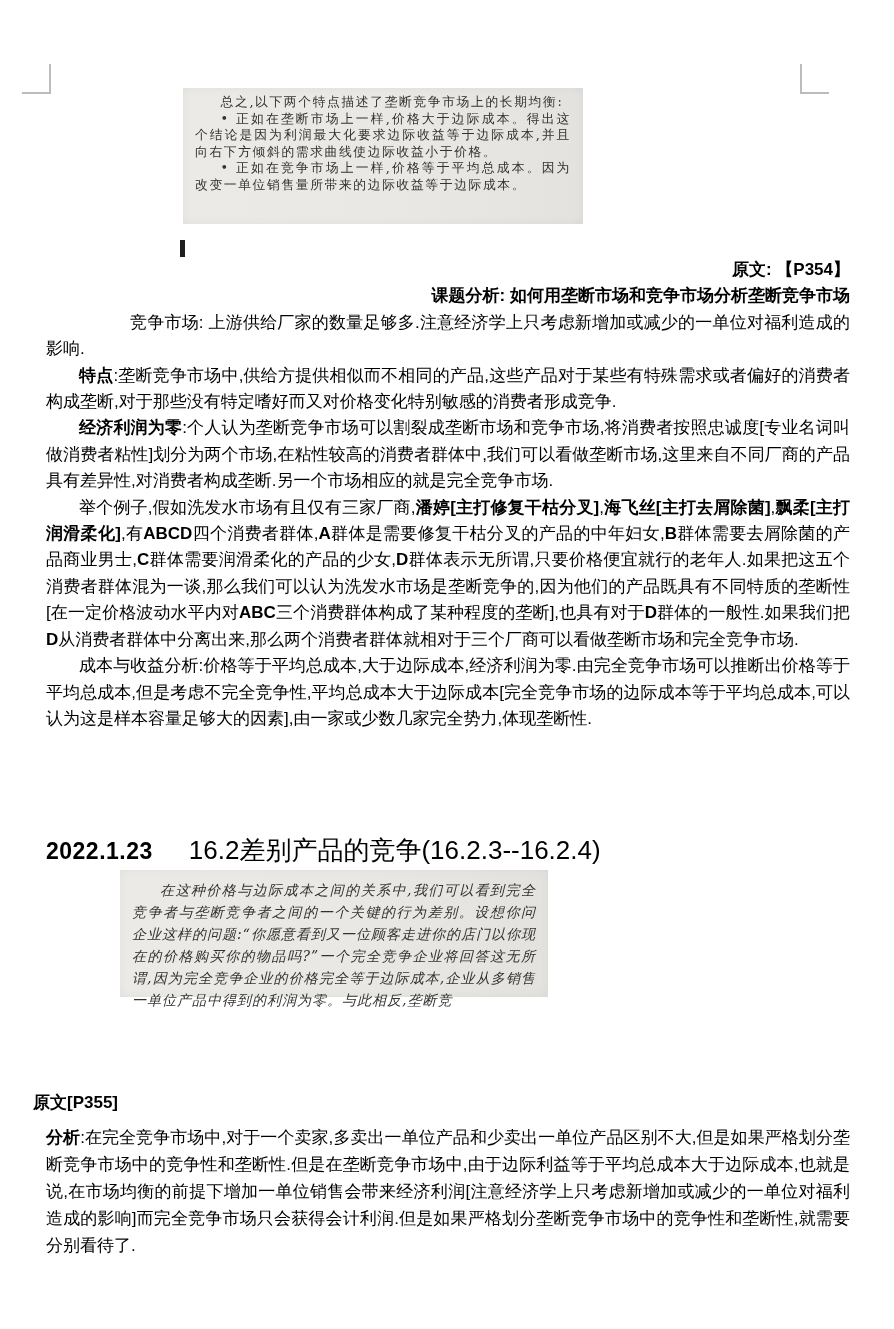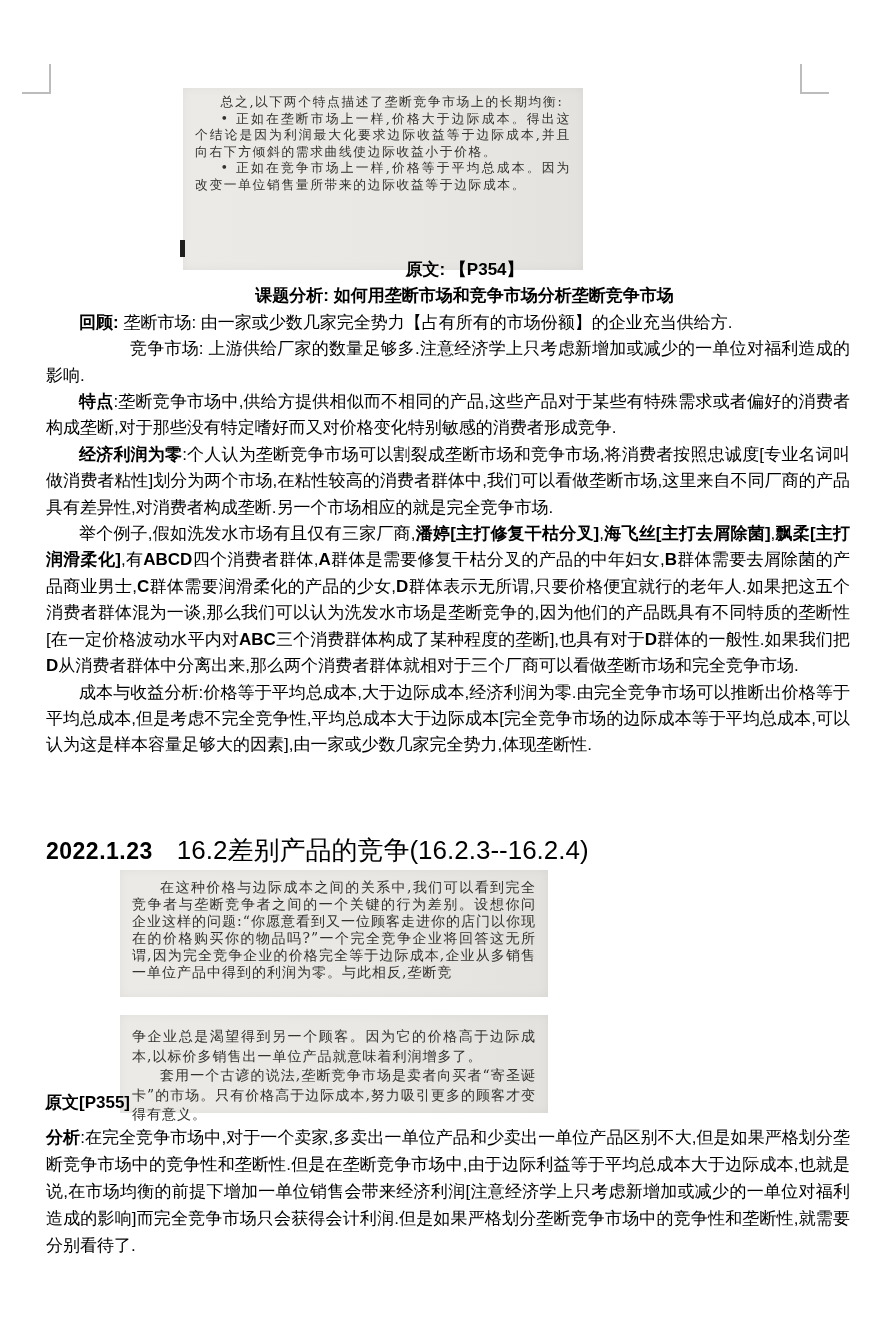--- a/index.html
+++ b/index.html
@@ -10,84 +10,79 @@
   .corner{position:absolute;width:27px;height:28px;}
   .corner-l{left:22px;top:64px;border-right:2px solid #bcbcbc;border-bottom:2px solid #bcbcbc;}
   .corner-r{left:800px;top:64px;border-left:2px solid #bcbcbc;border-bottom:2px solid #bcbcbc;}
 
   
   .scan{position:absolute;background:linear-gradient(90deg,#eceae6 0%,#e9e8e4 55%,#e3e2de 100%);
         color:#33322f;font-family:"DejaVu Serif","Liberation Serif",serif;
         text-align:justify;box-shadow:inset 0 0 10px rgba(0,0,0,0.05);}
   .scan p{margin:0;text-indent:2em;}
   .scan p.noindent{text-indent:0;}
-  #scan1{left:183px;top:88px;width:400px;height:182px;padding:6px 12px 0;
+  #scan1{left:183px;top:88px;width:400px;height:136px;padding:6px 12px 0;
          font-size:12.8px;line-height:16.6px;letter-spacing:1.6px;box-sizing:border-box;}
   #scan2{left:120px;top:870px;width:428px;height:127px;padding:9px 12px 0;
-         font-size:14px;line-height:17px;letter-spacing:1px;box-sizing:border-box;}
+         font-size:14px;line-height:22px;letter-spacing:1px;box-sizing:border-box;font-style:italic;}
   #scan3{left:120px;top:1015px;width:428px;height:98px;padding:12px 12px 0;
          font-size:14px;line-height:19.5px;letter-spacing:1px;box-sizing:border-box;}
   .scan-artifact{position:absolute;left:180px;top:240px;width:5px;height:17px;background:#1e1e1e;}
 
   
   .flow{position:absolute;left:46px;width:804px;}
   #flow1{top:257px;}
   #flow2{top:1124px;}
   .flow p{margin:0;font-size:17px;line-height:26.4px;text-align:justify;}
   #flow2 p{line-height:27px;}
   .b{font-weight:700;}
-  p.lbl{font-weight:700;text-align:center;}
+  p.lbl{font-weight:700;text-align:right;}
   .ind2{text-indent:33px;}
   .ind5{text-indent:84px;}
 
-  .heading{position:absolute;left:46px;top:833px;display:flex;align-items:baseline;gap:24px;}
+  .heading{position:absolute;left:46px;top:833px;display:flex;align-items:baseline;gap:36px;}
   .heading .date{font-size:23px;font-weight:700;letter-spacing:0.5px;}
   .heading .title{font-size:26px;font-weight:400;}
 
-  .src-label{position:absolute;left:45px;top:1091px;font-size:17px;font-weight:700;}
+  .src-label{position:absolute;left:33px;top:1091px;font-size:17px;font-weight:700;}
 </style>
 </head>
 <body>
 
 <div class="page">
 
   <div class="corner corner-l"></div>
   <div class="corner corner-r"></div>
 
   <div id="scan1" class="scan">
     <p>总之,以下两个特点描述了垄断竞争市场上的长期均衡:</p>
     <p>•  正如在垄断市场上一样,价格大于边际成本。得出这个结论是因为利润最大化要求边际收益等于边际成本,并且向右下方倾斜的需求曲线使边际收益小于价格。</p>
     <p>•  正如在竞争市场上一样,价格等于平均总成本。因为改变一单位销售量所带来的边际收益等于边际成本。</p>
   </div>
   <div class="scan-artifact"></div>
 
   <div id="flow1" class="flow">
     <p class="lbl ind2">原文: 【P354】</p>
     <p class="lbl ind2">课题分析: 如何用垄断市场和竞争市场分析垄断竞争市场</p>
-    <p class="ind2"><span class="b">回顾: </span><span>垄断市场: 由一家或少数几家完全势力【占有所有的市场份额】的企业充当供给方.</span></p>
     <p class="ind5">竞争市场: 上游供给厂家的数量足够多.注意经济学上只考虑新增加或减少的一单位对福利造成的影响.</p>
     <p class="ind2"><span class="b">特点</span><span>:垄断竞争市场中,供给方提供相似而不相同的产品,这些产品对于某些有特殊需求或者偏好的消费者构成垄断,对于那些没有特定嗜好而又对价格变化特别敏感的消费者形成竞争.</span></p>
     <p class="ind2"><span class="b">经济利润为零</span><span>:个人认为垄断竞争市场可以割裂成垄断市场和竞争市场,将消费者按照忠诚度[专业名词叫做消费者粘性]划分为两个市场,在粘性较高的消费者群体中,我们可以看做垄断市场,这里来自不同厂商的产品具有差异性,对消费者构成垄断.另一个市场相应的就是完全竞争市场.</span></p>
     <p class="ind2"><span>举个例子,假如洗发水市场有且仅有三家厂商,</span><span class="b">潘婷[主打修复干枯分叉]</span><span>,</span><span class="b">海飞丝[主打去屑除菌]</span><span>,</span><span class="b">飘柔[主打润滑柔化]</span><span>,有</span><span class="b">ABCD</span><span>四个消费者群体,</span><span class="b">A</span><span>群体是需要修复干枯分叉的产品的中年妇女,</span><span class="b">B</span><span>群体需要去屑除菌的产品商业男士,</span><span class="b">C</span><span>群体需要润滑柔化的产品的少女,</span><span class="b">D</span><span>群体表示无所谓,只要价格便宜就行的老年人.如果把这五个消费者群体混为一谈,那么我们可以认为洗发水市场是垄断竞争的,因为他们的产品既具有不同特质的垄断性[在一定价格波动水平内对</span><span class="b">ABC</span><span>三个消费群体构成了某种程度的垄断],也具有对于</span><span class="b">D</span><span>群体的一般性.如果我们把</span><span class="b">D</span><span>从消费者群体中分离出来,那么两个消费者群体就相对于三个厂商可以看做垄断市场和完全竞争市场.</span></p>
     <p class="ind2">成本与收益分析:价格等于平均总成本,大于边际成本,经济利润为零.由完全竞争市场可以推断出价格等于平均总成本,但是考虑不完全竞争性,平均总成本大于边际成本[完全竞争市场的边际成本等于平均总成本,可以认为这是样本容量足够大的因素],由一家或少数几家完全势力,体现垄断性.</p>
   </div>
 
   <div class="heading">
     <span class="date">2022.1.23</span>
     <span class="title">16.2差别产品的竞争(16.2.3--16.2.4)</span>
   </div>
 
   <div id="scan2" class="scan">
     <p>在这种价格与边际成本之间的关系中,我们可以看到完全竞争者与垄断竞争者之间的一个关键的行为差别。设想你问企业这样的问题:“你愿意看到又一位顾客走进你的店门以你现在的价格购买你的物品吗?”一个完全竞争企业将回答这无所谓,因为完全竞争企业的价格完全等于边际成本,企业从多销售一单位产品中得到的利润为零。与此相反,垄断竞</p>
   </div>
 
-  <div id="scan3" class="scan">
-    <p class="noindent">争企业总是渴望得到另一个顾客。因为它的价格高于边际成本,以标价多销售出一单位产品就意味着利润增多了。</p>
-    <p>套用一个古谚的说法,垄断竞争市场是卖者向买者“寄圣诞卡”的市场。只有价格高于边际成本,努力吸引更多的顾客才变得有意义。</p>
-  </div>
 
   <div class="src-label">原文[P355]</div>
 
   <div id="flow2" class="flow">
     <p><span class="b">分析</span><span>:在完全竞争市场中,对于一个卖家,多卖出一单位产品和少卖出一单位产品区别不大,但是如果严格划分垄断竞争市场中的竞争性和垄断性.但是在垄断竞争市场中,由于边际利益等于平均总成本大于边际成本,也就是说,在市场均衡的前提下增加一单位销售会带来经济利润[注意经济学上只考虑新增加或减少的一单位对福利造成的影响]而完全竞争市场只会获得会计利润.但是如果严格划分垄断竞争市场中的竞争性和垄断性,就需要分别看待了.</span></p>
   </div>
 
 </div>
 
 </body></html>

